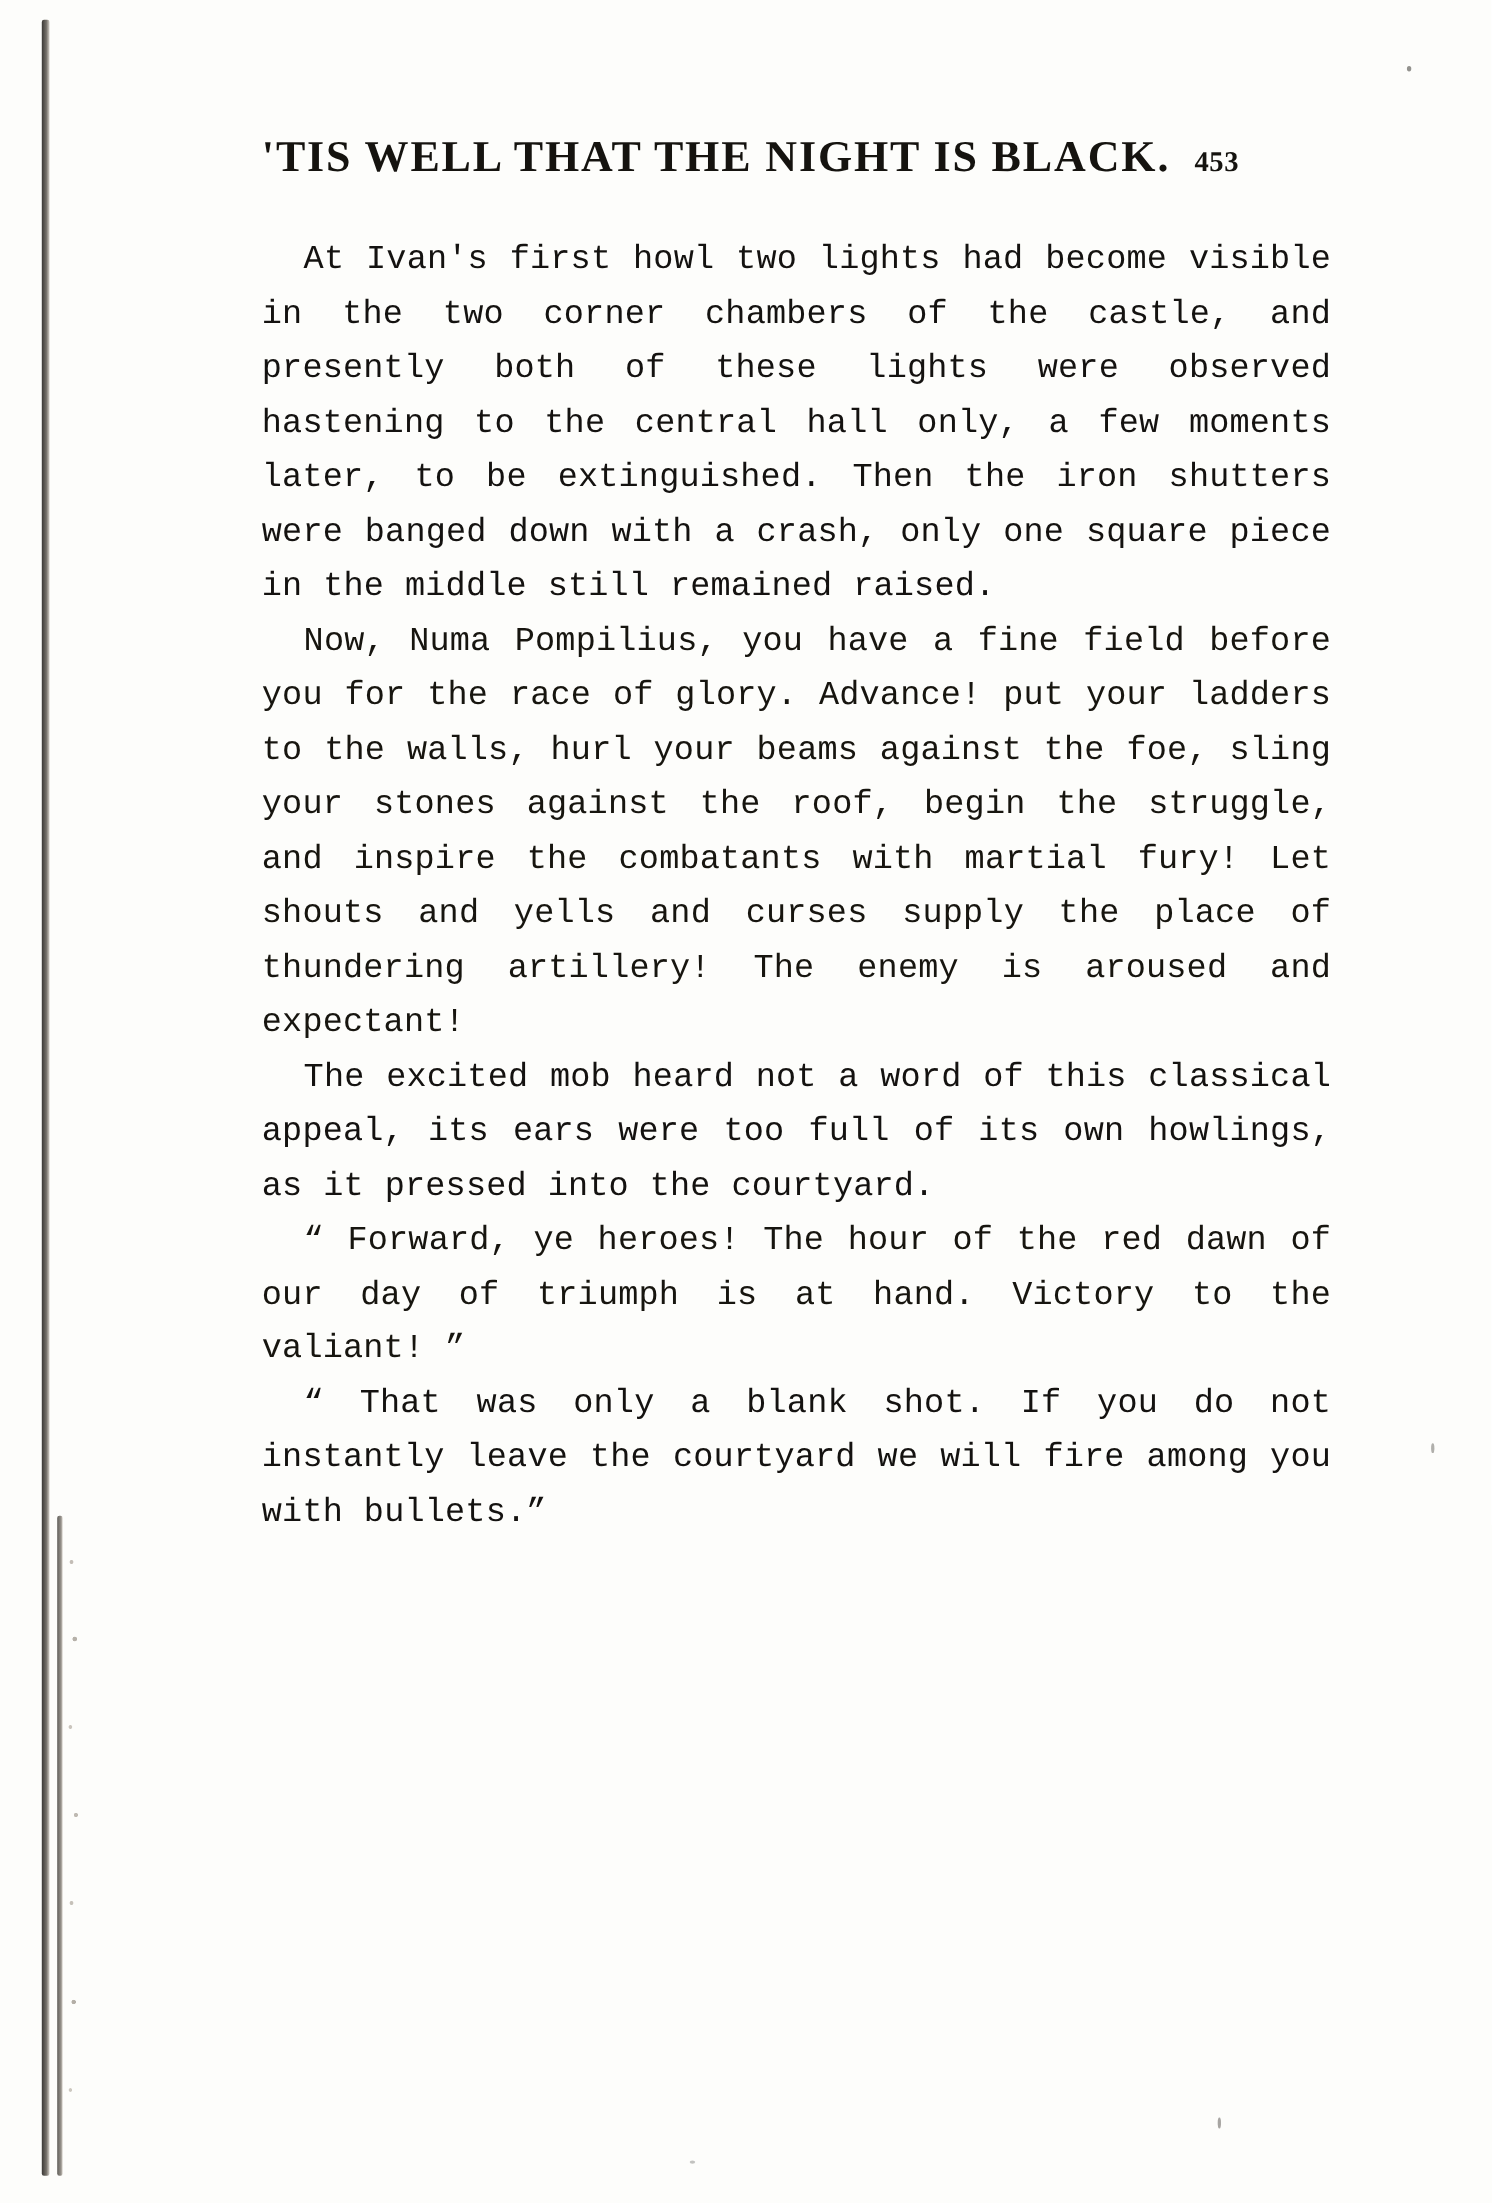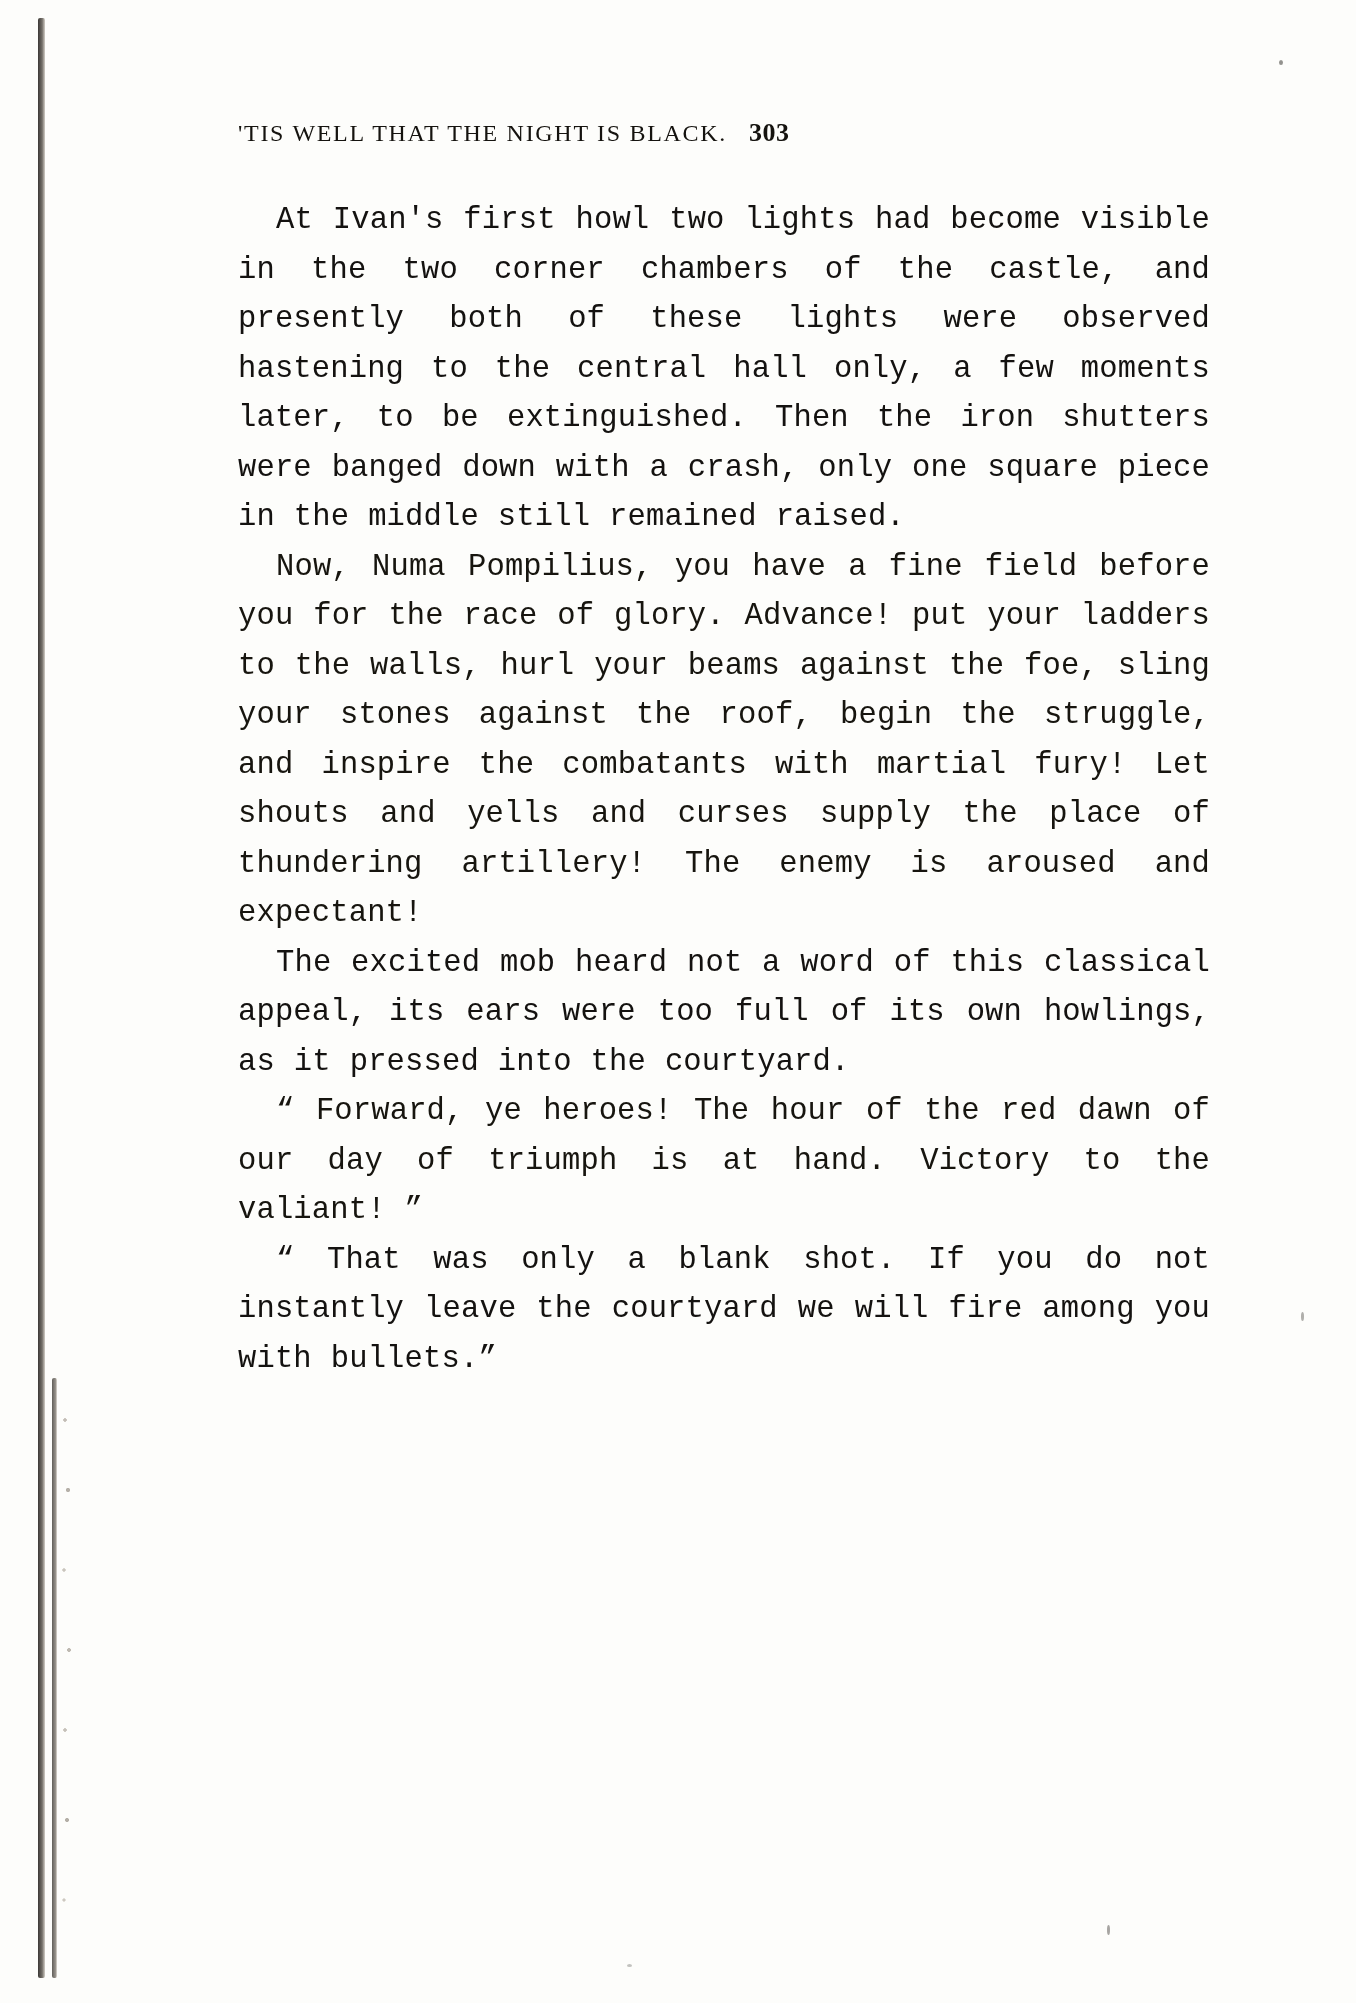--- a/index.html
+++ b/index.html
@@ -73,22 +73,22 @@
   }
 
   .running-head {
     display: flex;
     align-items: baseline;
     justify-content: flex-start;
     letter-spacing: 1.2px;
     margin-bottom: 48px;
   }
   .running-head .title {
-    font-size: 24px;
-    font-weight: 400;
+    font-size: 40px;
+    font-weight: 700;
     letter-spacing: 1.7px;
     white-space: nowrap;
   }
   .running-head .folio {
     font-size: 26px;
     font-weight: 700;
     margin-left: 22px;
     letter-spacing: 0.5px;
   }
 
@@ -120,21 +120,21 @@
   <div class="scan-speckle"></div>
   <div class="fleck f1"></div>
   <div class="fleck f2"></div>
   <div class="fleck f3"></div>
   <div class="fleck f4"></div>
 
   <div class="content">
 
     <div class="running-head">
       <span class="title">'TIS WELL THAT THE NIGHT IS BLACK.</span>
-      <span class="folio">303</span>
+      <span class="folio">453</span>
     </div>
 
     <div class="body-text">
       <p class="indent">At Ivan's first howl two lights had become visible in the two corner chambers of the castle, and presently both of these lights were observed hastening to the central hall only, a few moments later, to be extinguished. Then the iron shutters were banged down with a crash, only one square piece in the middle still remained raised.</p>
       <p class="indent">Now, Numa Pompilius, you have a fine field before you for the race of glory. Advance! put your ladders to the walls, hurl your beams against the foe, sling your stones against the roof, begin the struggle, and inspire the combatants with martial fury! Let shouts and yells and curses supply the place of thundering artillery! The enemy is aroused and expectant!</p>
       <p class="indent">The excited mob heard not a word of this classical appeal, its ears were too full of its own howlings, as it pressed into the courtyard.</p>
       <p class="indent">“ Forward, ye heroes! The hour of the red dawn of our day of triumph is at hand. Victory to the valiant! ”</p>
       <p class="indent">“ That was only a blank shot. If you do not instantly leave the courtyard we will fire among you with bullets.”</p>
     </div>
 

